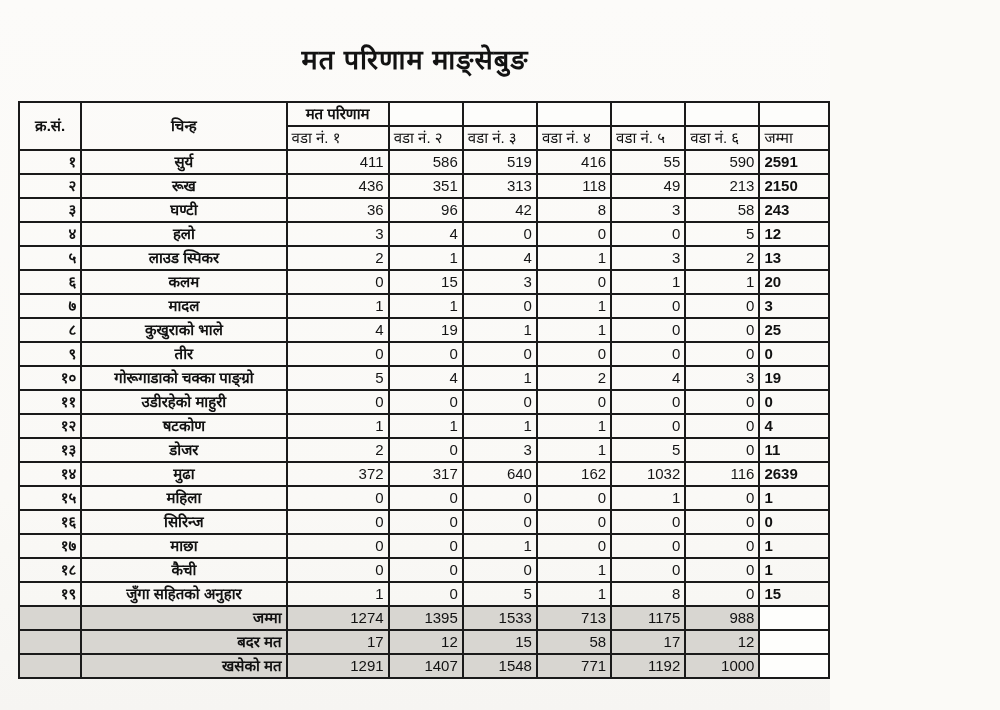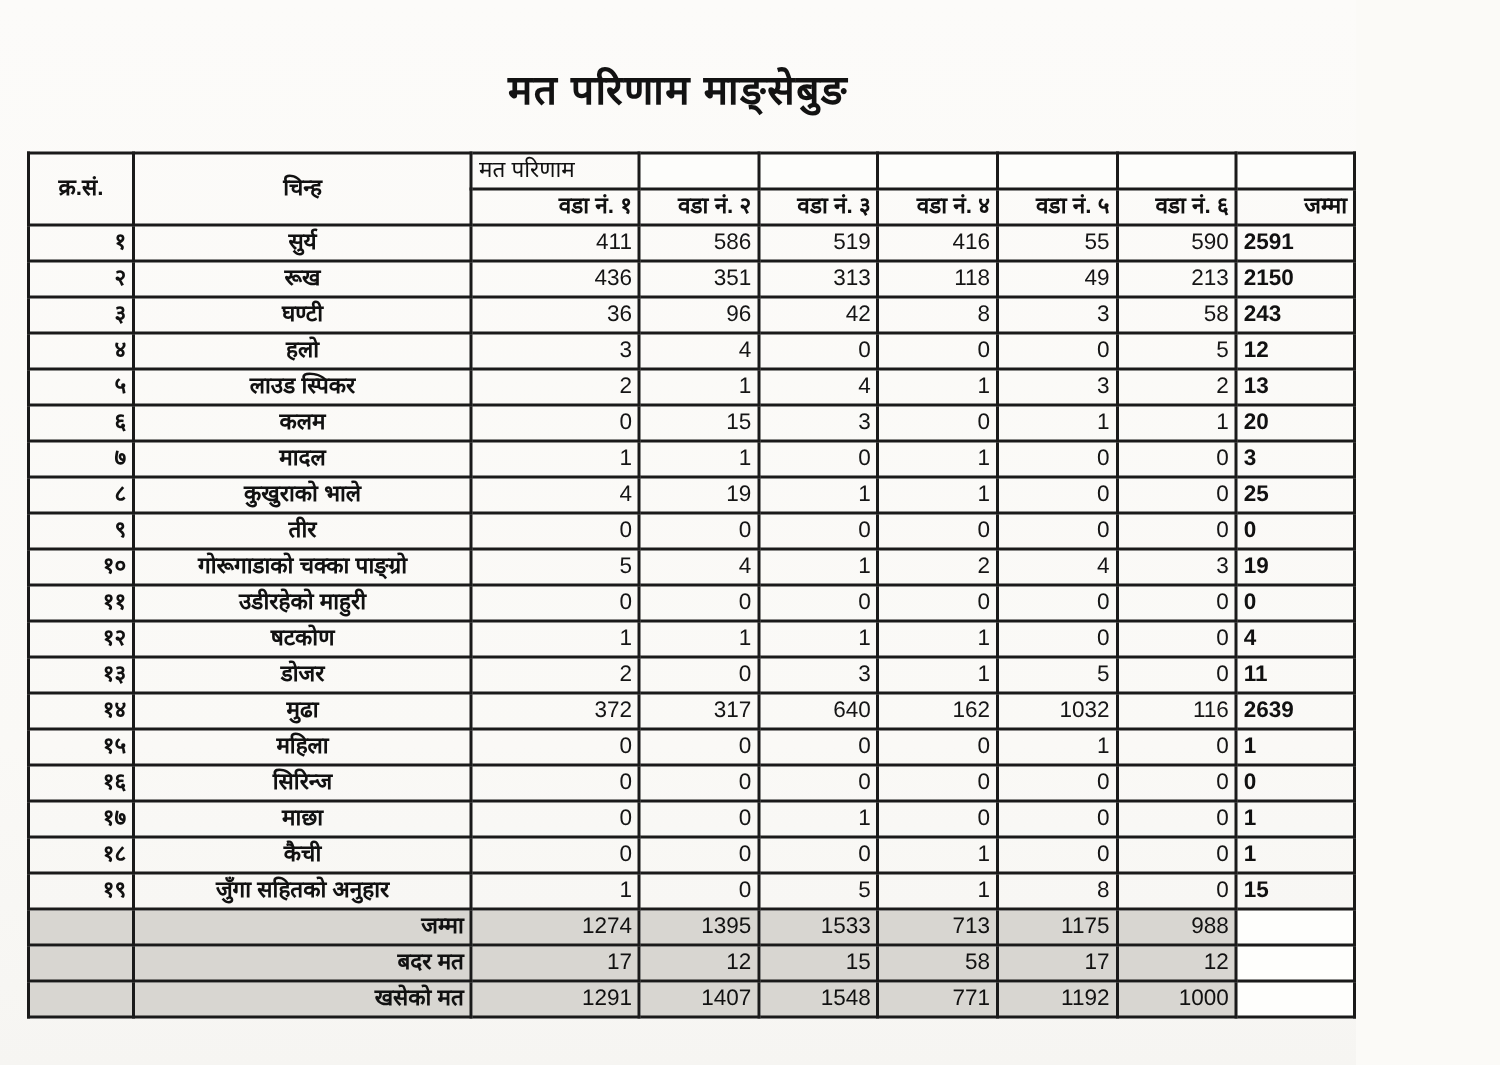--- a/index.html
+++ b/index.html
@@ -7,21 +7,21 @@
     padding: 0;
     width: 1000px;
     height: 710px;
     background: #fbfaf7;
     font-family: "Liberation Sans", "DejaVu Sans", sans-serif;
     color: #111;
     overflow: hidden;
   }
   .page {
     position: relative;
-    width: 904px;
+    width: 830px;
     height: 710px;
     background: linear-gradient(180deg, #fcfbf9 0%, #faf9f6 70%, #f6f5f2 100%);
   }
   .page-title {
     margin: 0;
     padding-top: 40px;
     text-align: center;
     font-size: 27px;
     font-weight: 700;
     letter-spacing: 1px;
@@ -45,28 +45,28 @@
     white-space: nowrap;
   }
   
   th.h-serial, th.h-symbol {
     text-align: center;
     vertical-align: middle;
     font-weight: 700;
     font-size: 16px;
   }
   th.h-group {
+    text-align: center;
+    font-weight: 700;
+    font-size: 16px;
+  }
+  th.h-empty { background: #fdfdfb; }
+  th.h-ward, th.h-total {
     text-align: left;
     font-weight: 400;
-    font-size: 16px;
-  }
-  th.h-empty { background: #fdfdfb; }
-  th.h-ward, th.h-total {
-    text-align: right;
-    font-weight: 700;
     font-size: 16px;
     padding-left: 5px;
   }
   
   td.sn {
     text-align: right;
     font-weight: 700;
     font-size: 16px;
     padding-right: 2px;
   }

